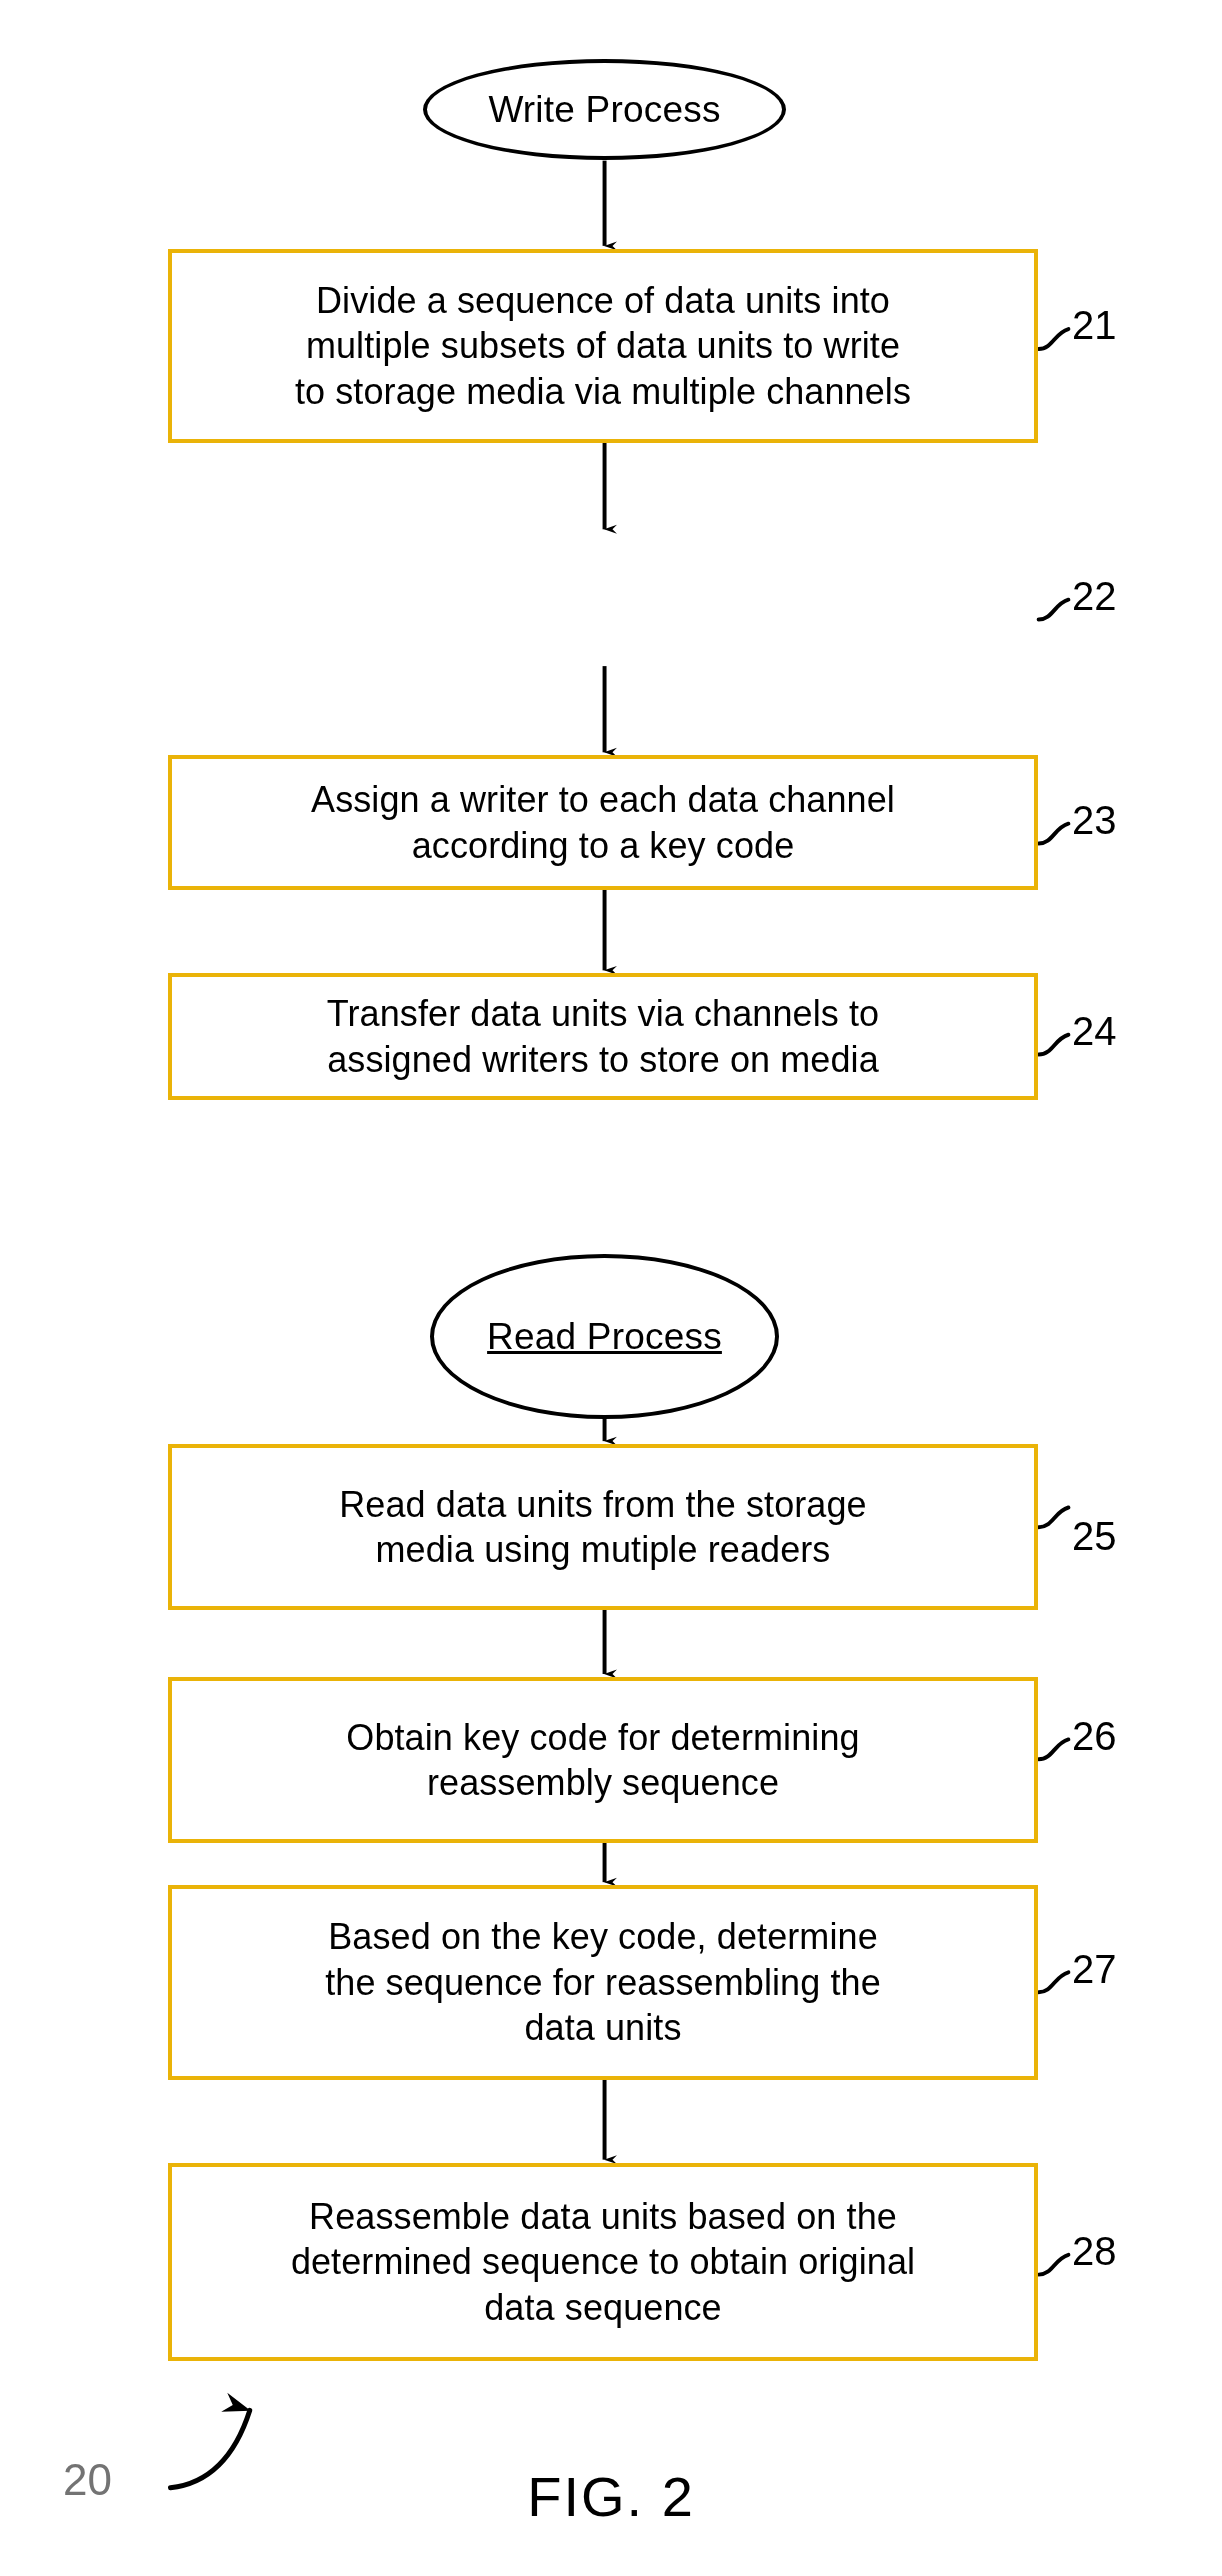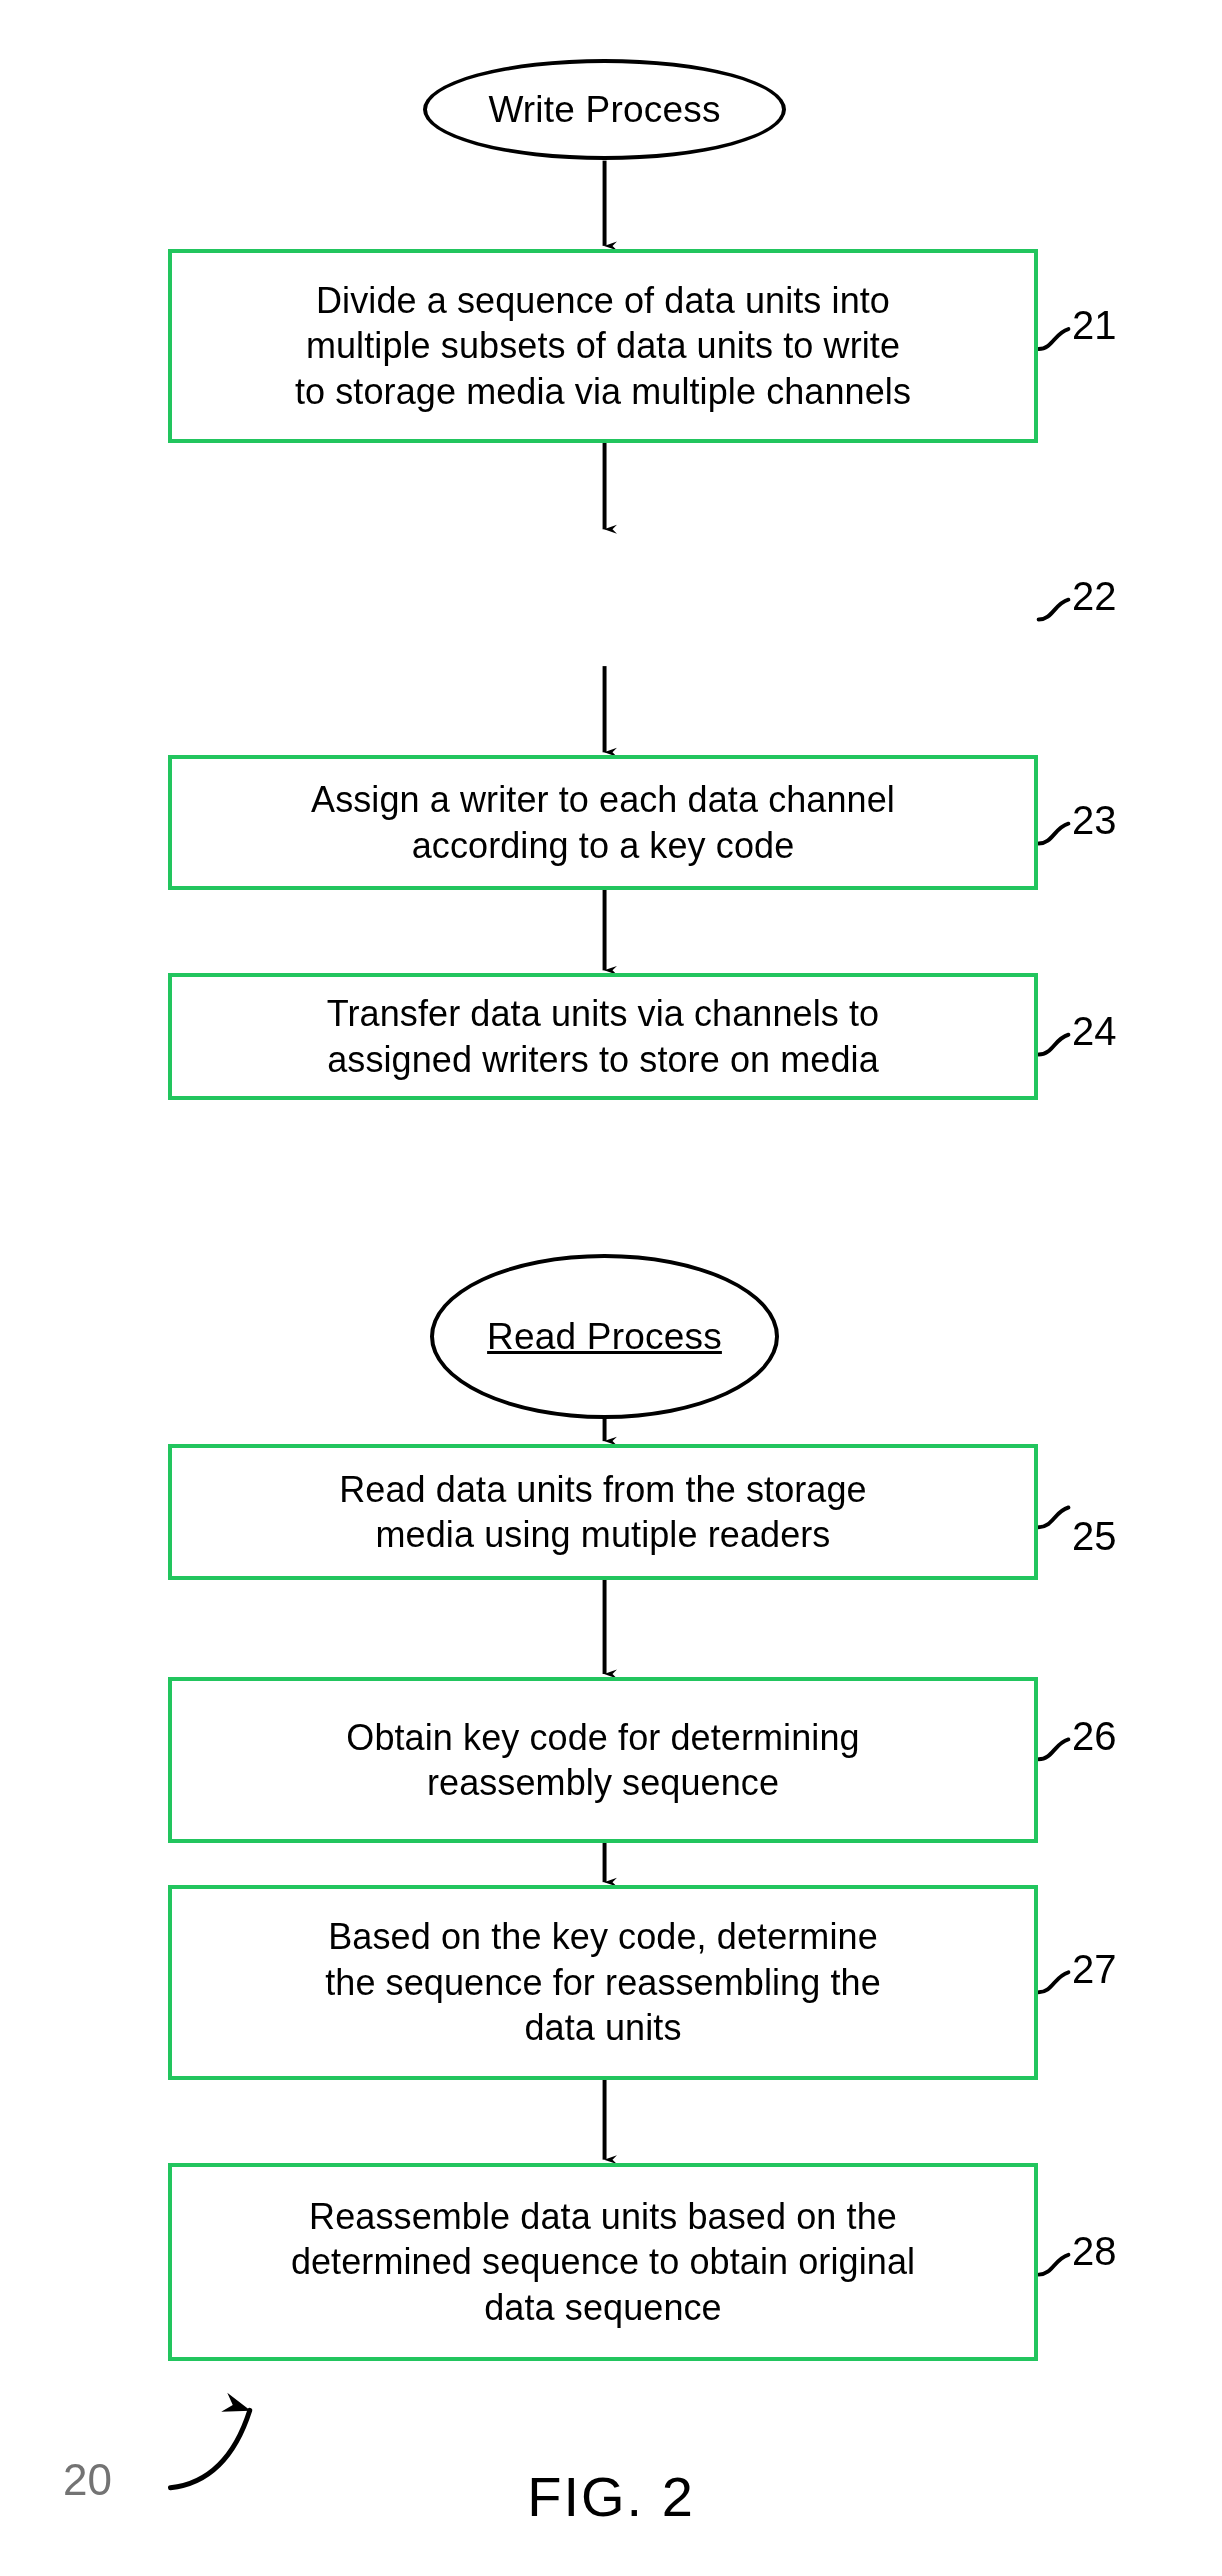--- a/index.html
+++ b/index.html
@@ -43,21 +43,21 @@
     line-height: 1;
     letter-spacing: 0.2px;
     white-space: nowrap;
     color: #000000;
   }
 
   
   .pbox {
     position: absolute;
     box-sizing: border-box;
-    border: 4px solid #22c55e;
+    border: 4px solid #eab308;
     background: #fff;
     display: flex;
     align-items: center;
     justify-content: center;
     padding: 22px 18px;
   }
   .pbox .box-text {
     font-size: 36px;
     line-height: 1.26;
     text-align: center;
@@ -160,21 +160,21 @@
   <div class="pbox" style="left:168px; top:973px; width:870px; height:127px;">
     <span class="box-text">Transfer data units via channels to
 assigned writers to store on media</span>
   </div>
   <span class="refnum" style="left:1072px; top:1011px;">24</span>
 
   <div class="terminator" style="left:430px; top:1254px; width:349px; height:165px;text-decoration:underline;">
     <span class="term-label">Read Process</span>
   </div>
 
-  <div class="pbox" style="left:168px; top:1444px; width:870px; height:136px;">
+  <div class="pbox" style="left:168px; top:1444px; width:870px; height:166px;">
     <span class="box-text">Read data units from the storage
 media using mutiple readers</span>
   </div>
   <span class="refnum" style="left:1072px; top:1484px;margin-top:32px;">25</span>
 
   <div class="pbox" style="left:168px; top:1677px; width:870px; height:166px;">
     <span class="box-text">Obtain key code for determining
 reassembly sequence</span>
   </div>
   <span class="refnum" style="left:1072px; top:1716px;">26</span>

